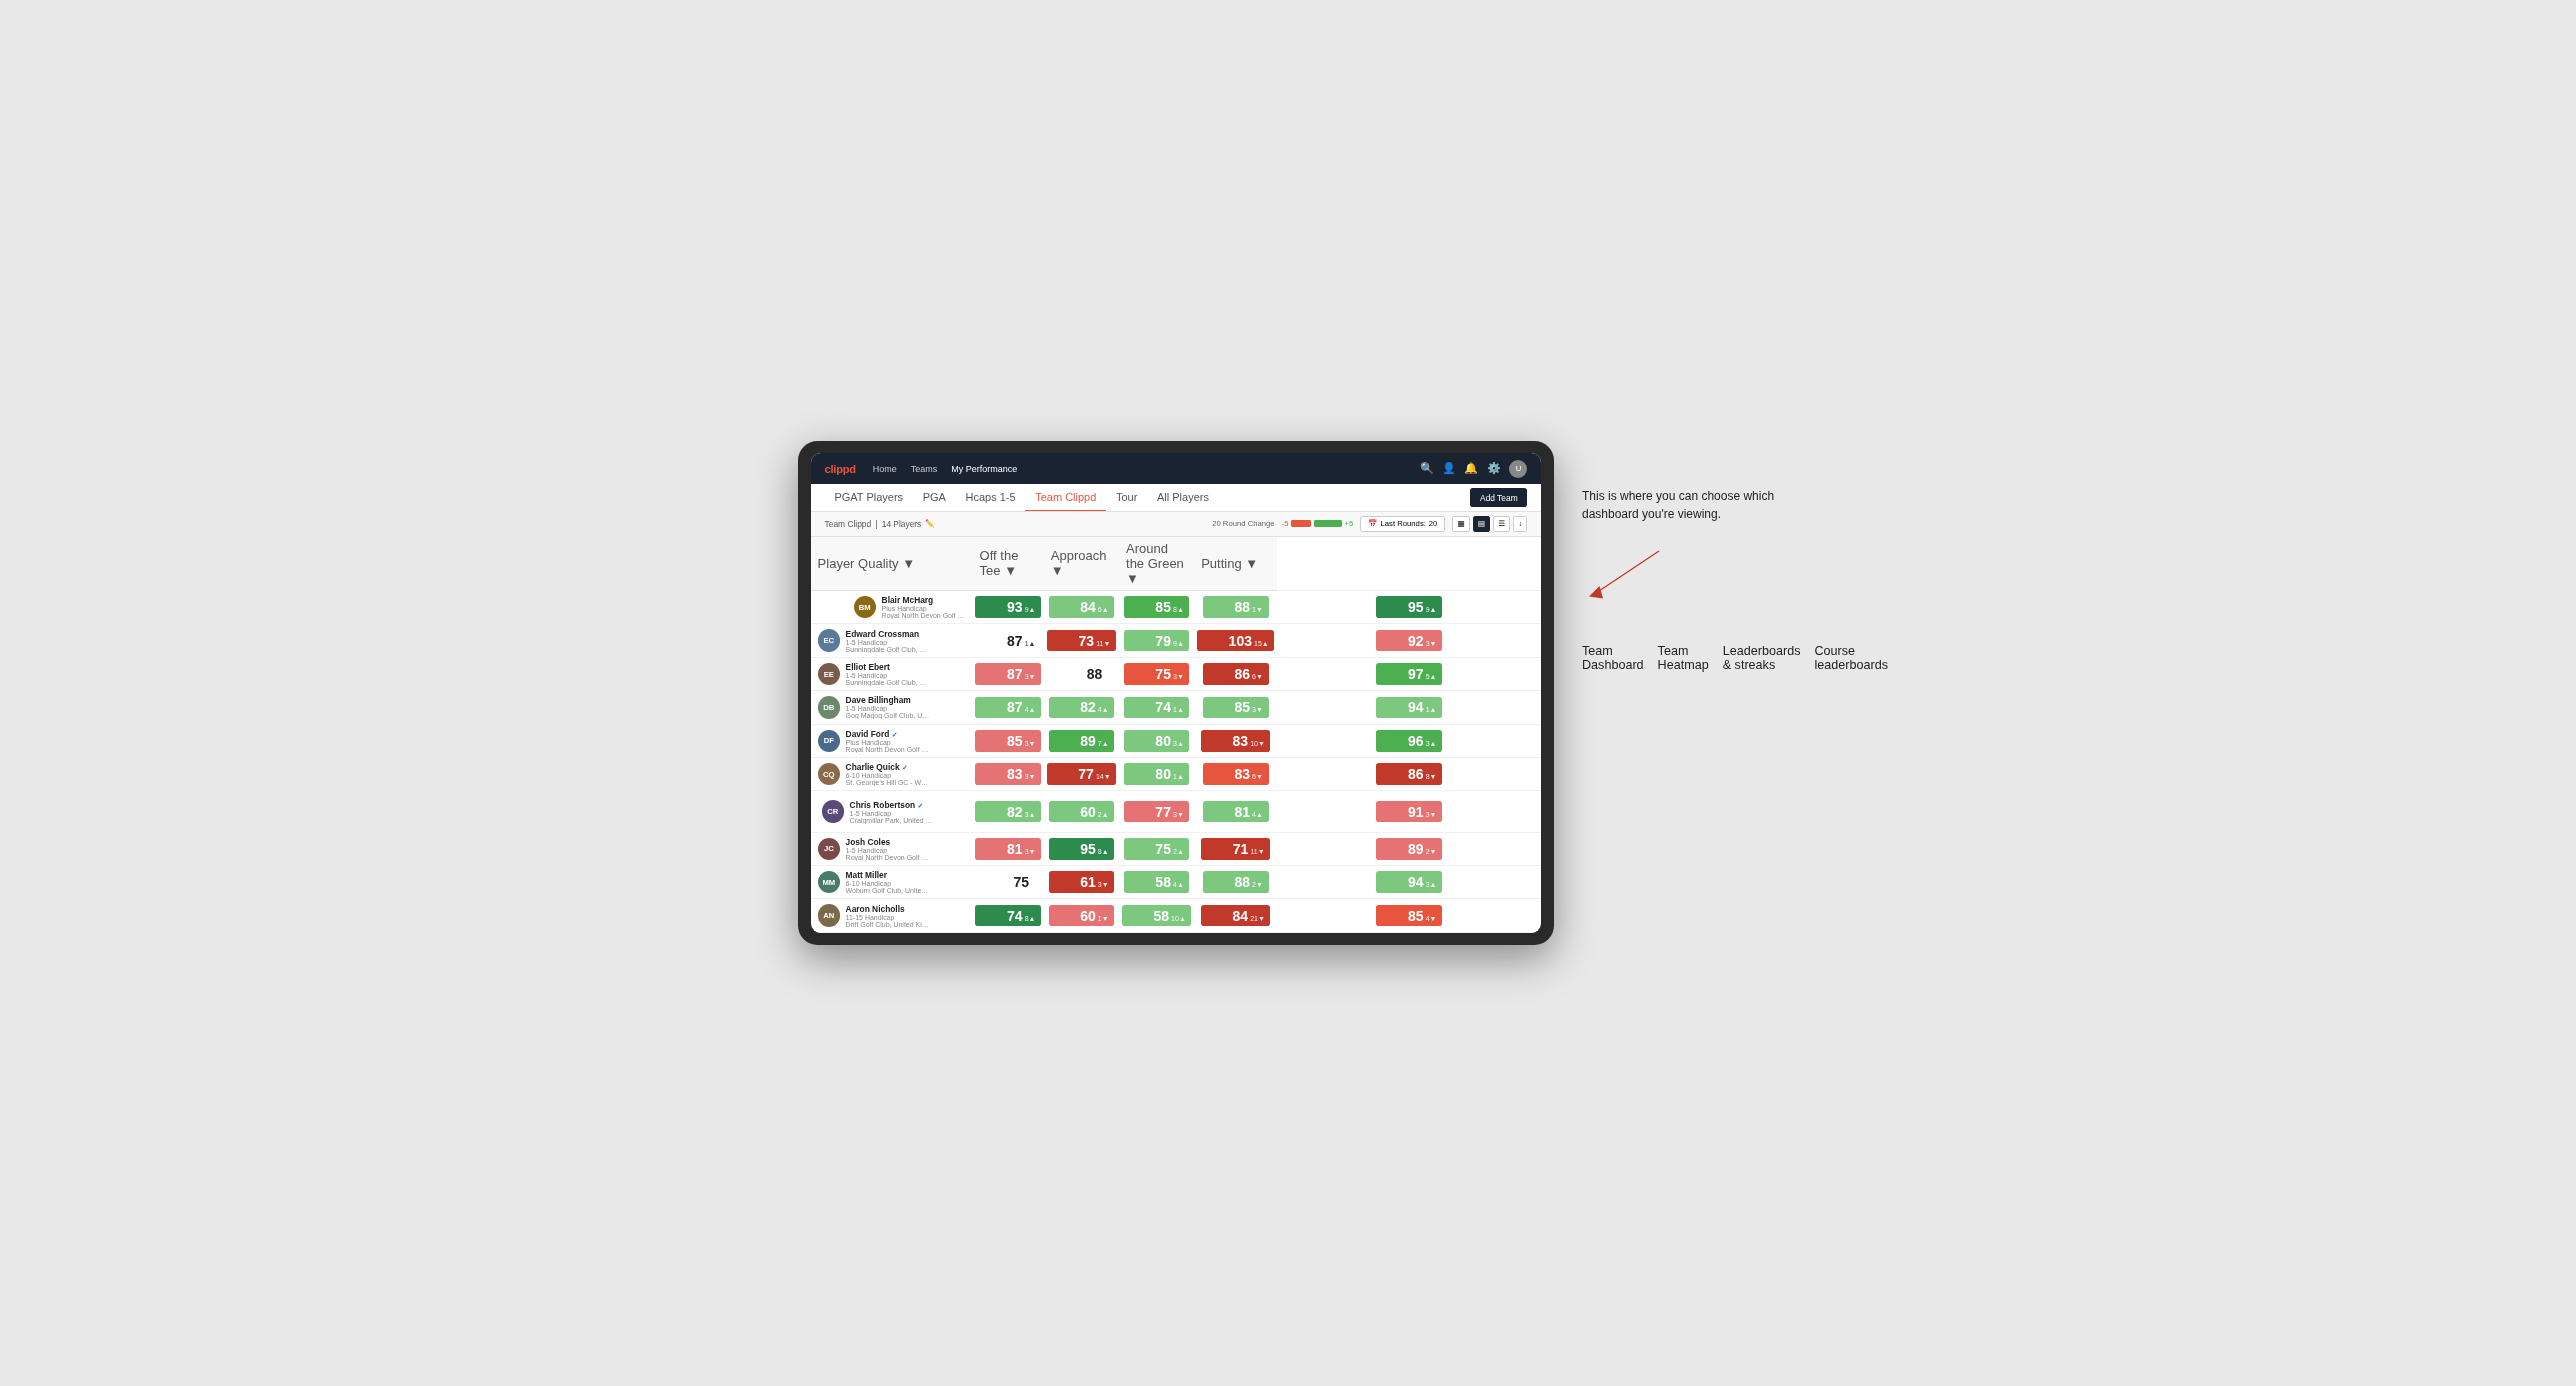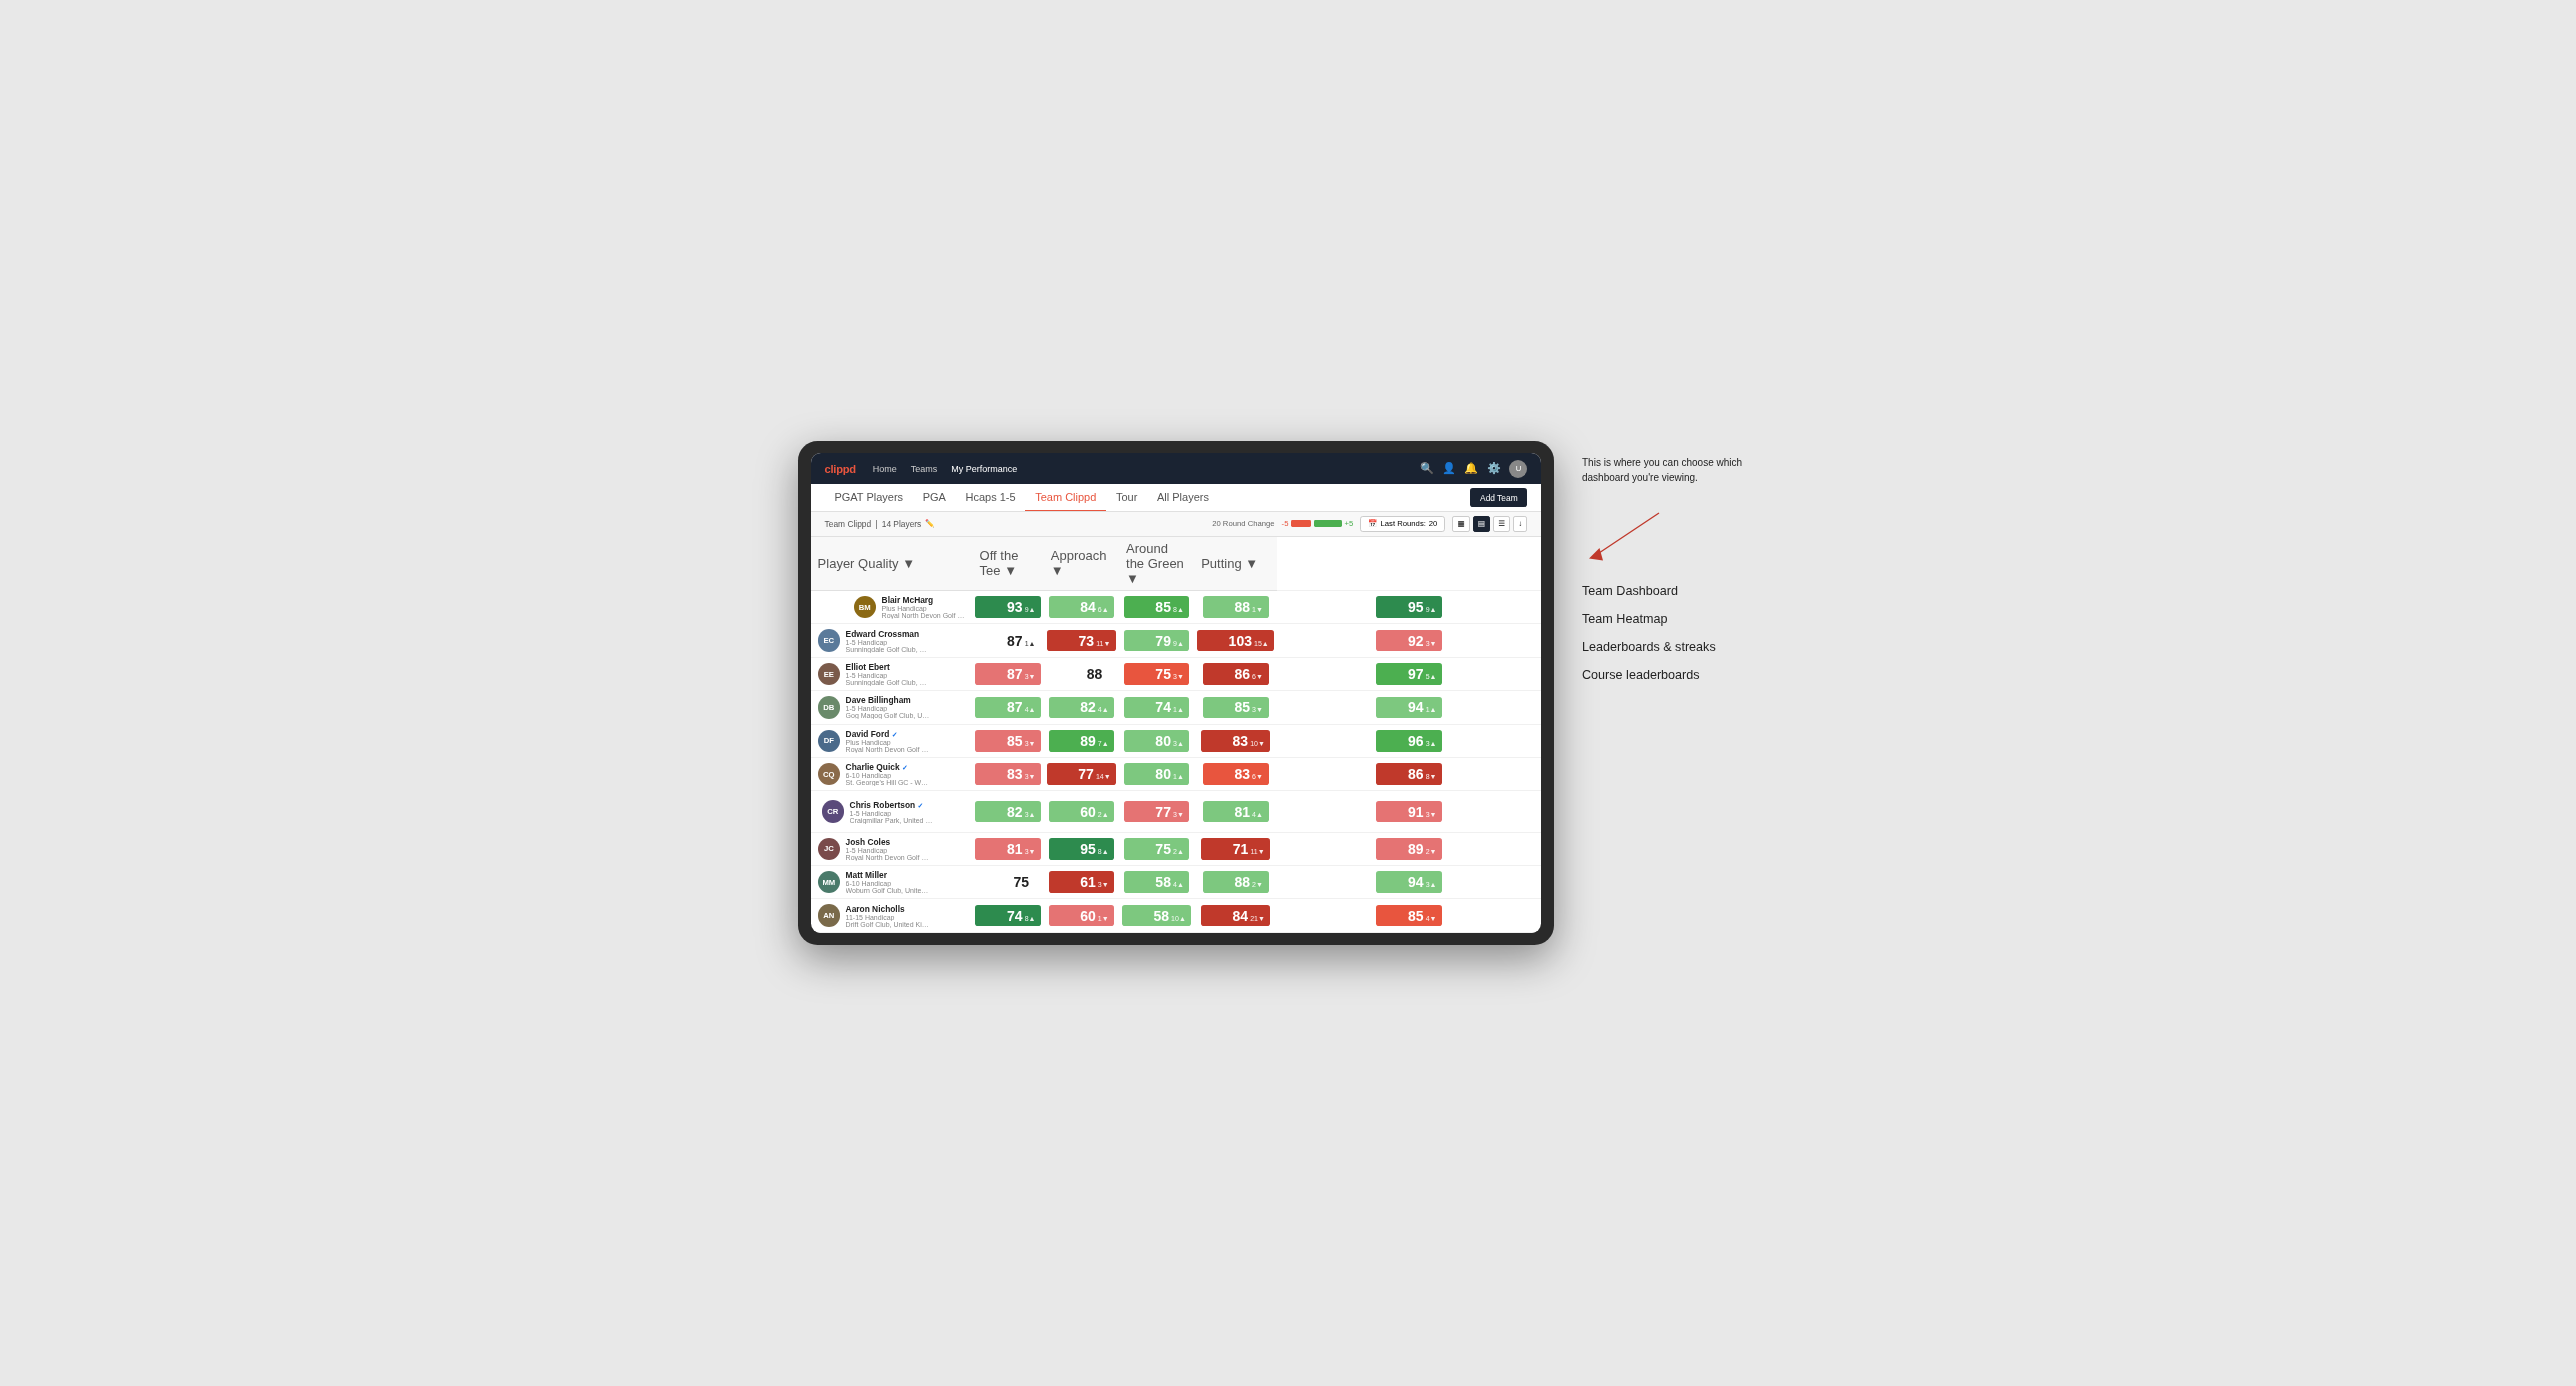--- a/index.html
+++ b/index.html
@@ -332,31 +332,32 @@
     tr { border-bottom: 0.7px solid #f0f0f0; }
 
     
     .annotation-panel {
       width: 196px;
       flex-shrink: 0;
       padding-top: 14px;
     }
 
     .annotation-text {
-      font-size: 10px;
+      font-size: 12px;
       color: #222;
       line-height: 1.5;
       margin-bottom: 21px;
+      margin-top: 32px;
     }
 
     .menu-items-list {
       display: flex;
-      flex-direction: column;
+      flex-direction: row;
       gap: 14px;
-      margin-top: 20px;
+      margin-top: 42px;
     }
 
     .menu-item-label {
       font-size: 12.6px;
       font-weight: 500;
       color: #222;
     }
 
     .edit-icon {
       font-size: 7.7px;

